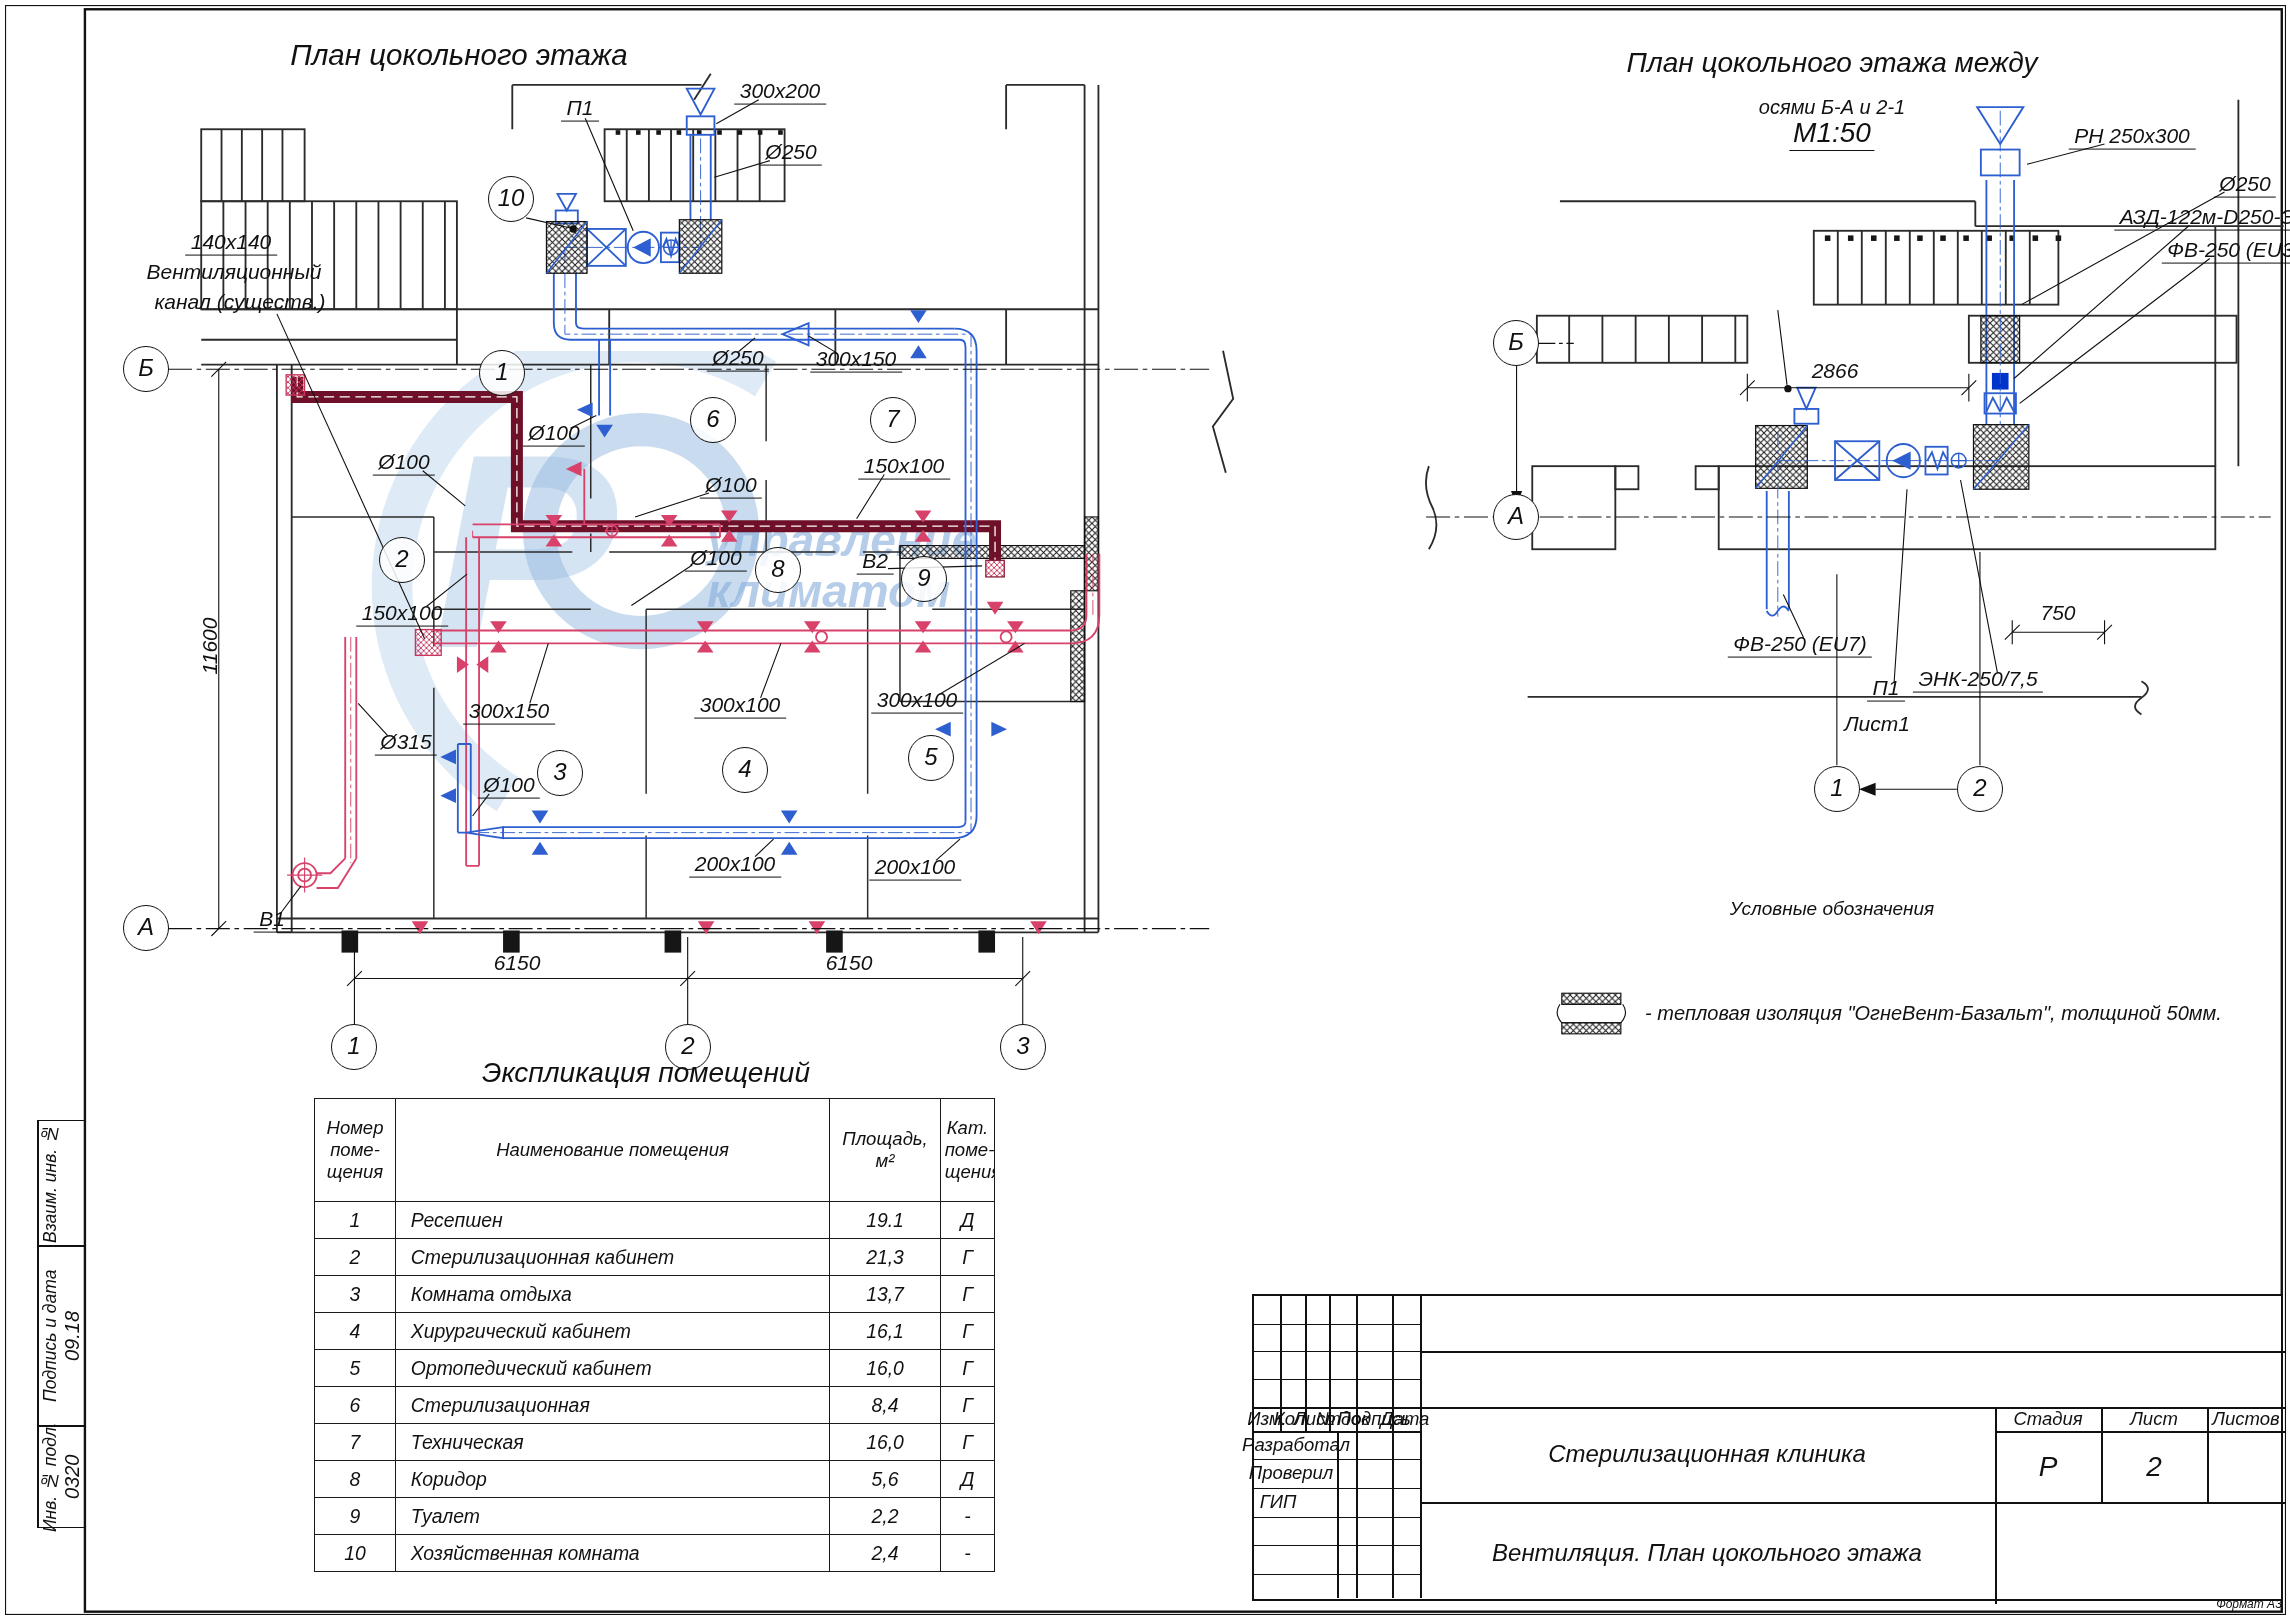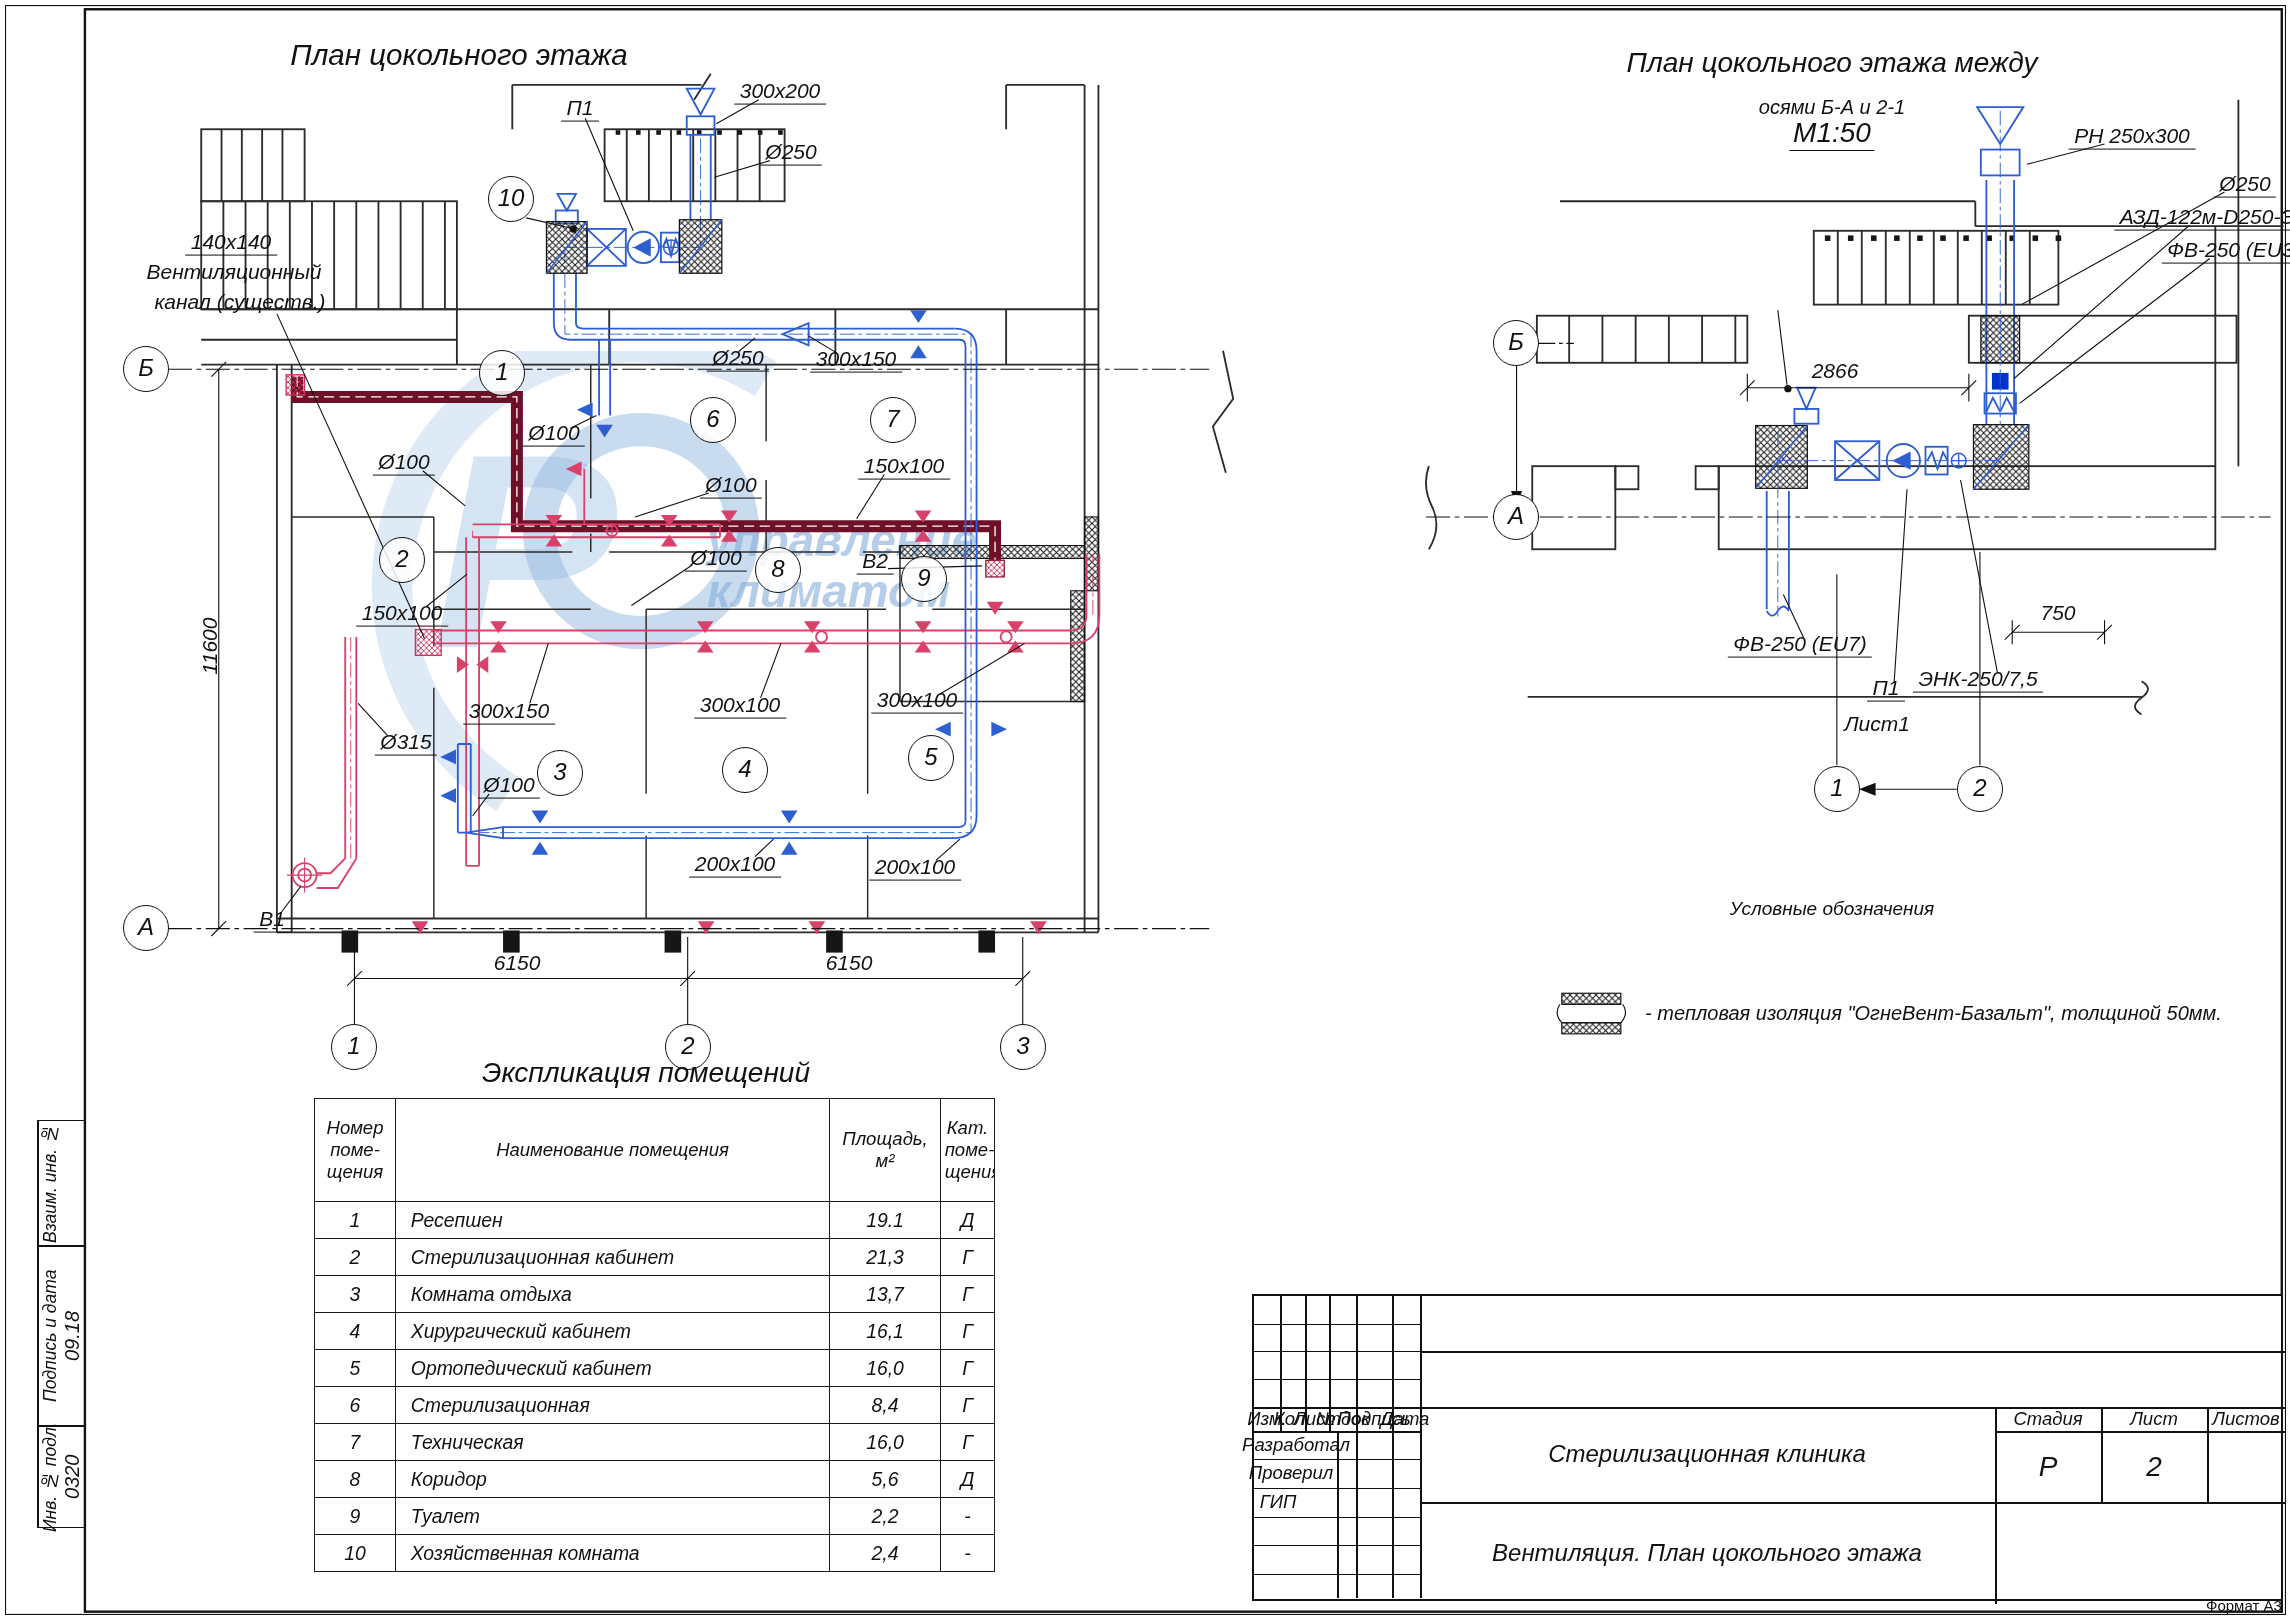--- a/index.html
+++ b/index.html
@@ -37,21 +37,21 @@
            white-space:nowrap;}
   .tb .big{font-size:24px;}
   .tb .val{font-size:28px;}
   
   .stampbox{position:absolute;left:37px;width:48px;border:1.6px solid #111;box-sizing:border-box;z-index:20;}
   .stampbox .sl,.stampbox .sv{position:absolute;top:0;bottom:0;writing-mode:vertical-rl;
       transform:rotate(180deg);display:flex;align-items:center;justify-content:center;
       font-style:italic;font-size:17.5px;white-space:nowrap;}
   .stampbox .sl{left:0;width:23px;border-right:1.6px solid #111;}
   .stampbox .sv{right:0;width:23px;font-size:20px;}
-  .fmt{position:absolute;right:9.2px;top:1597px;font-size:15px;z-index:30;}
+  .fmt{position:absolute;right:9.2px;top:1597px;font-style:italic;font-size:12px;z-index:30;}
   .legend-text{position:absolute;font-style:italic;font-size:20px;white-space:nowrap;z-index:30;}
   svg.linework{position:absolute;left:0;top:0;z-index:10;}
   svg.wmsvg{position:absolute;z-index:1;}
 </style>
 </head>
 <body>
 
 <div class="sheet">
 
   <svg class="wmsvg" style="left:369px;top:351px;" width="701" height="554" viewBox="0 0 760 600">

